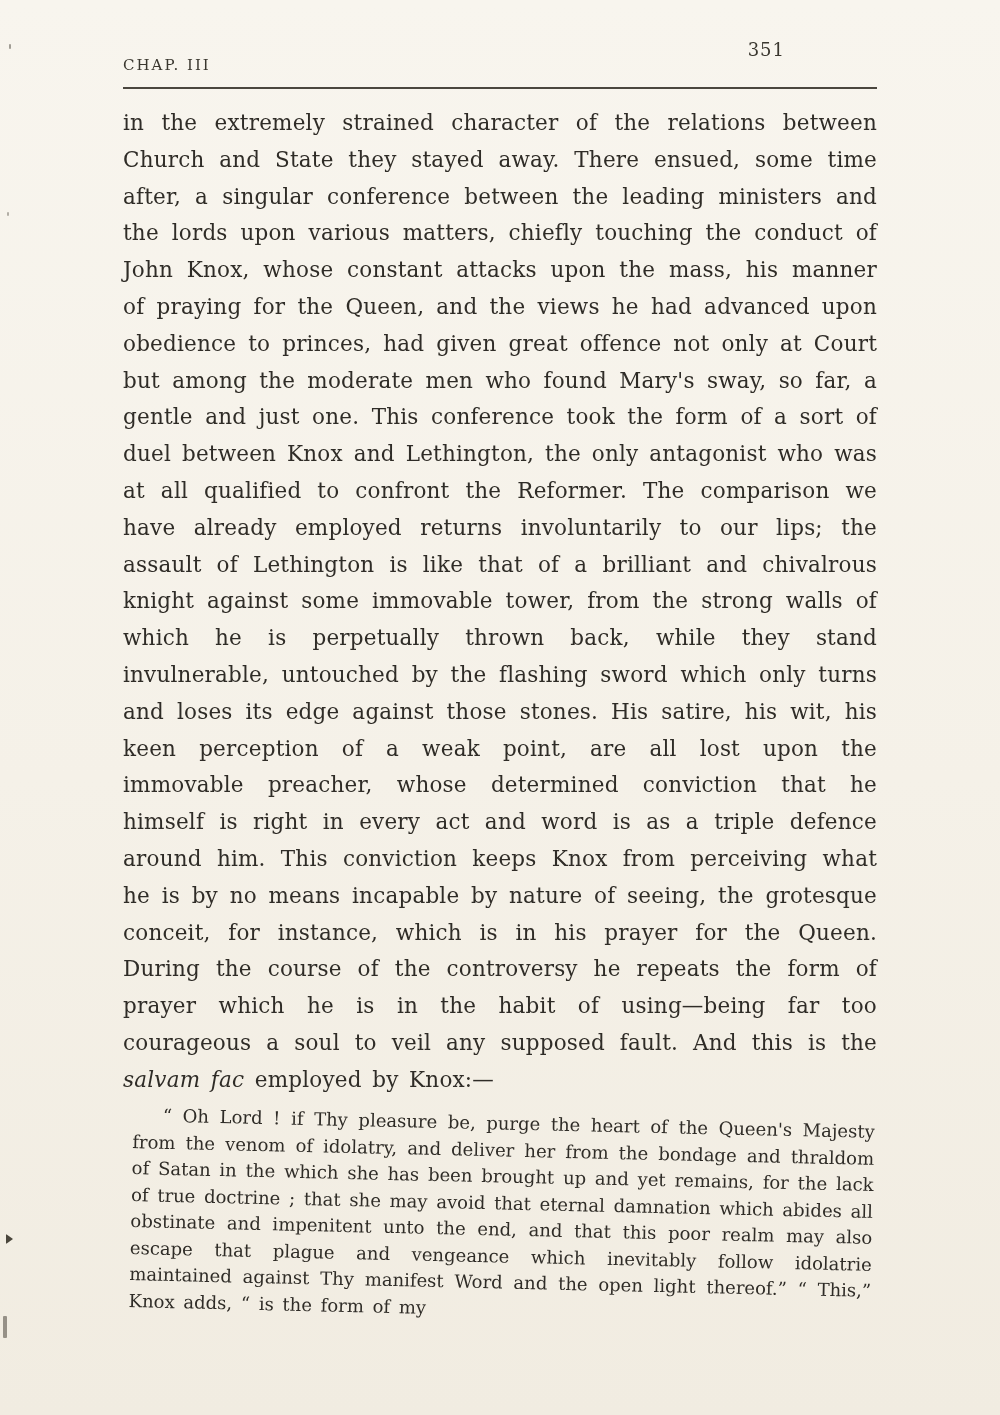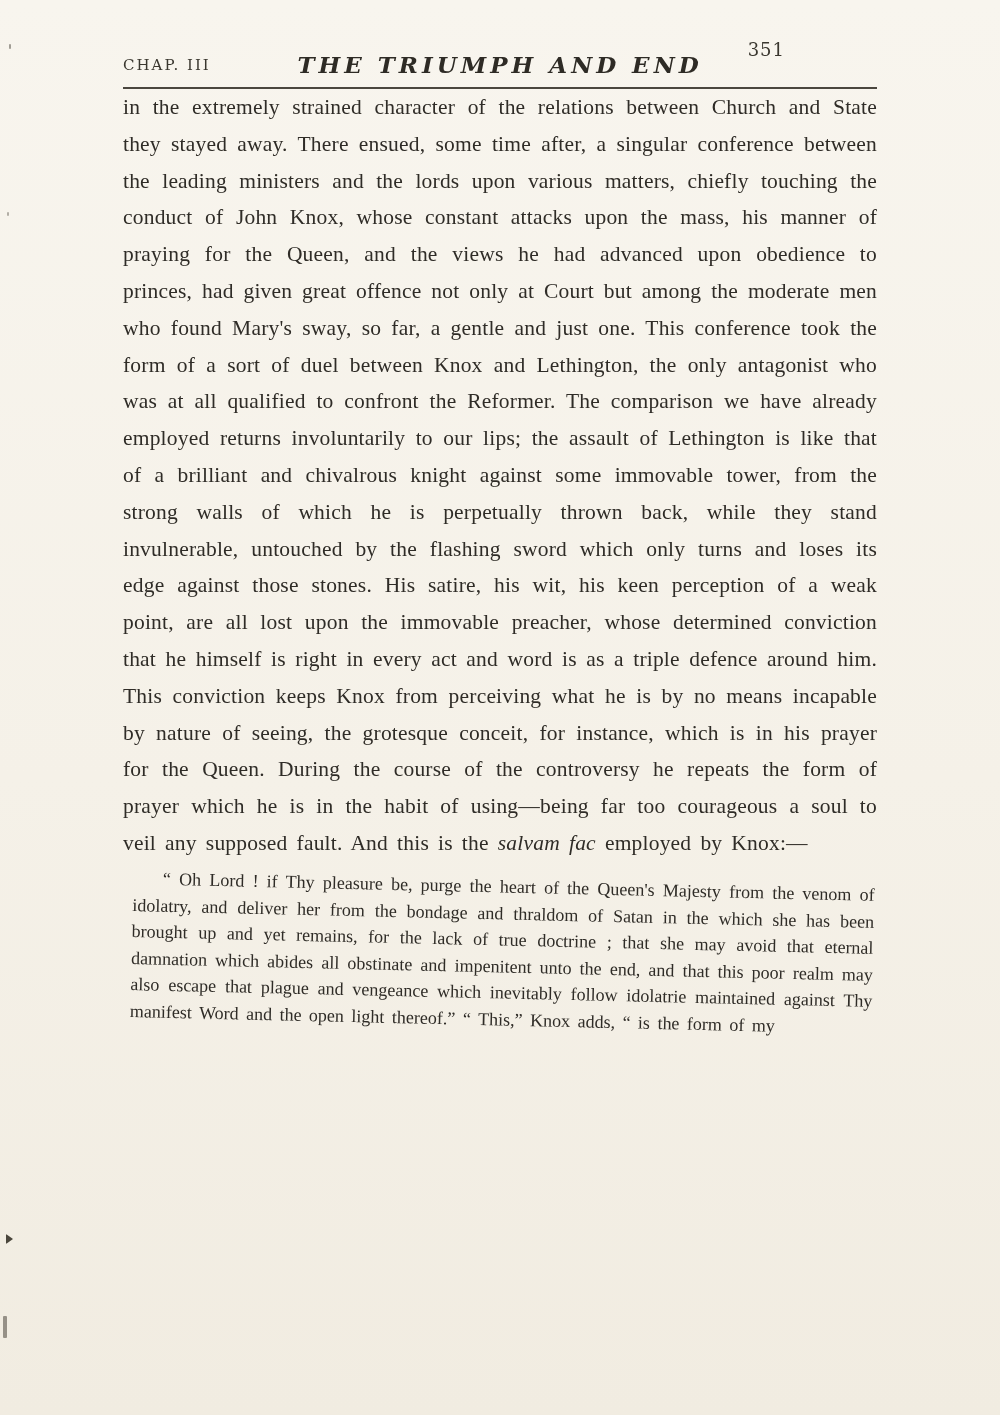--- a/index.html
+++ b/index.html
@@ -53,21 +53,21 @@
     letter-spacing: 1px;
     color: #3a372f;
   }
   .header-rule {
     margin-top: 9px;
     width: 100%;
     height: 0;
     border-top: 2.5px solid #4a463e;
   }
   .page-body {
-    font-family: Liberation Serif, serif;
+    margin-top: 16px;
   }
   .body-paragraph {
     margin: 0;
     font-size: 21.5px;
     line-height: 36.8px;
     text-align: justify;
     word-spacing: 3.5px;
     letter-spacing: 0.2px;
     color: #2f2c27;
   }
@@ -96,21 +96,20 @@
   .speck-3 { left: 9px; top: 44px;   width: 2px; height: 5px;  opacity: 0.5; }
   .speck-4 { left: 7px; top: 212px;  width: 2px; height: 4px;  opacity: 0.4; }
 </style>
 </head>
 <body>
 
 <div class="page">
 
   <header class="page-header">
     <span class="chapter">CHAP. III</span>
-    <span class="running-title">THE TRIUMPH AND END</span>
     <span class="page-number">351</span>
   </header>
 
   <div class="header-rule"></div>
 
   <main class="page-body">
     <p class="body-paragraph"><span>in the extremely strained character of the relations between Church and State they stayed away. There ensued, some time after, a singular conference between the leading ministers and the lords upon various matters, chiefly touching the conduct of John Knox, whose constant attacks upon the mass, his manner of praying for the Queen, and the views he had advanced upon obedience to princes, had given great offence not only at Court but among the moderate men who found Mary's sway, so far, a gentle and just one. This conference took the form of a sort of duel between Knox and Lethington, the only antagonist who was at all qualified to confront the Reformer. The comparison we have already employed returns involuntarily to our lips; the assault of Lethington is like that of a brilliant and chivalrous knight against some immovable tower, from the strong walls of which he is perpetually thrown back, while they stand invulnerable, untouched by the flashing sword which only turns and loses its edge against those stones. His satire, his wit, his keen perception of a weak point, are all lost upon the immovable preacher, whose determined conviction that he himself is right in every act and word is as a triple defence around him. This conviction keeps Knox from perceiving what he is by no means incapable by nature of seeing, the grotesque conceit, for instance, which is in his prayer for the Queen. During the course of the controversy he repeats the form of prayer which he is in the habit of using—being far too courageous a soul to veil any supposed fault. And this is the </span><i>salvam fac</i><span> employed by Knox:—</span></p>
 
     <p class="quote-paragraph">“ Oh Lord ! if Thy pleasure be, purge the heart of the Queen's Majesty from the venom of idolatry, and deliver her from the bondage and thraldom of Satan in the which she has been brought up and yet remains, for the lack of true doctrine ; that she may avoid that eternal damnation which abides all obstinate and impenitent unto the end, and that this poor realm may also escape that plague and vengeance which inevitably follow idolatrie maintained against Thy manifest Word and the open light thereof.”   “ This,” Knox adds, “ is the form of my</p>
   </main>

